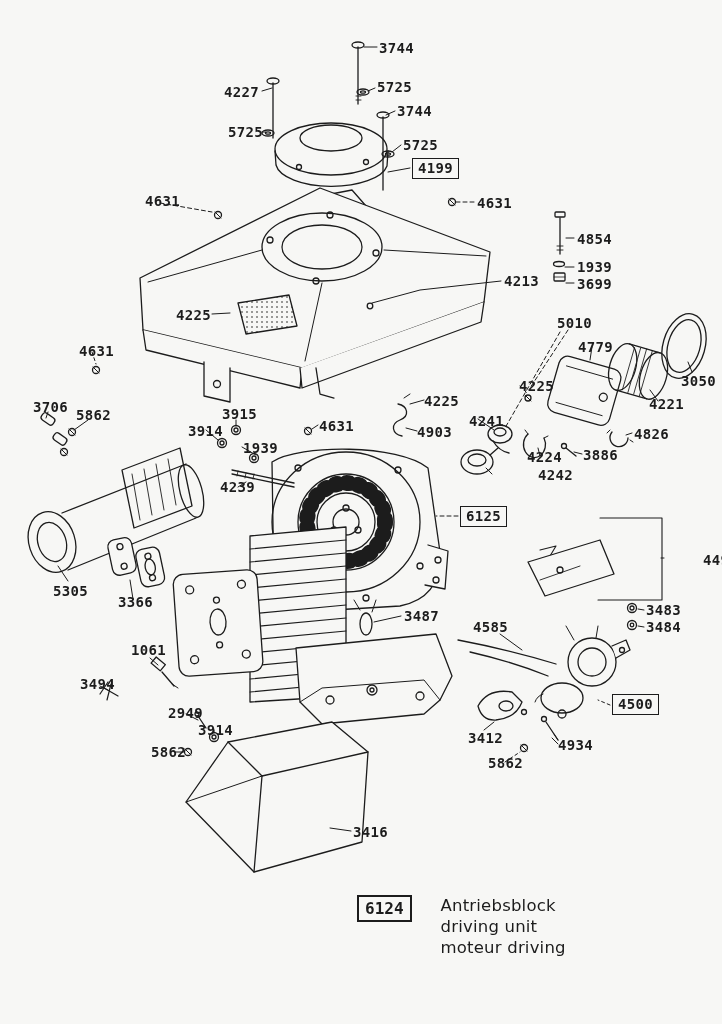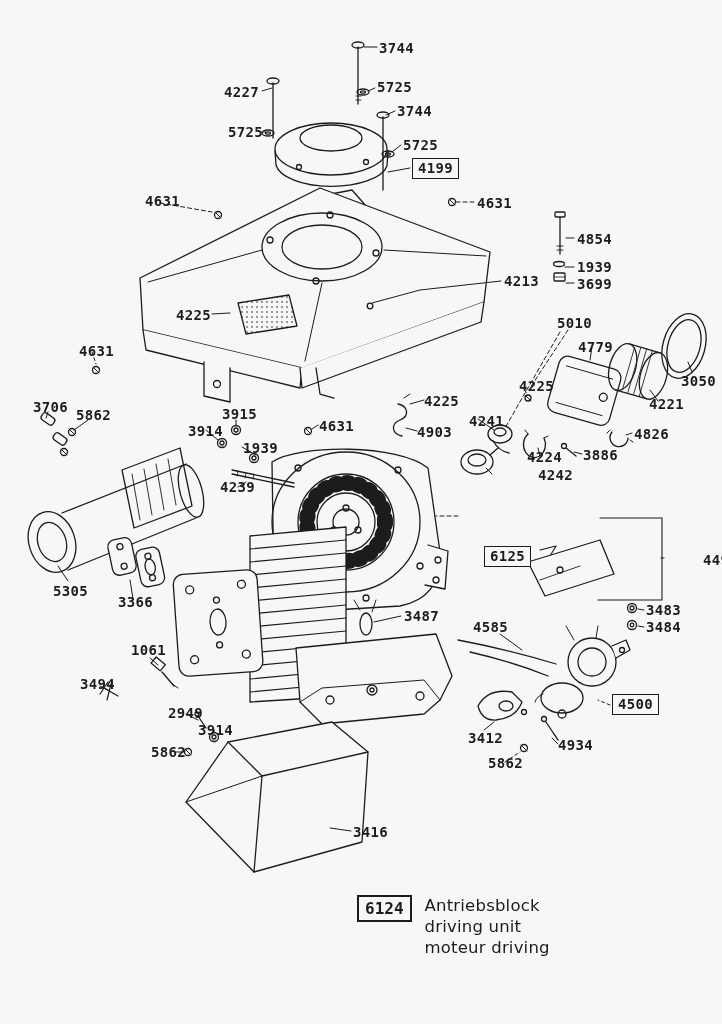--- a/index.html
+++ b/index.html
@@ -27,21 +27,21 @@
   .plabel.boxed {
     border:1.7px solid var(--ink);
     padding:1px 5px;
     background:var(--bg);
   }
   .legend {
     position:absolute;
     left:357px; top:895px;
     display:flex;
     align-items:flex-start;
-    gap:13px;
+    gap:29px;
   }
   .legend-code {
     font-family:"DejaVu Sans Mono", monospace;
     font-size:16px;
     font-weight:700;
     color:var(--ink);
     border:2px solid var(--ink);
     padding:2px 6px;
     background:var(--bg);
   }
@@ -368,21 +368,21 @@
       <div class="plabel" style="left: 188px; top: 423px;">3914</div>
       <div class="plabel" style="left: 469px; top: 413px;">4241</div>
       <div class="plabel" style="left: 634px; top: 426px;">4826</div>
       <div class="plabel" style="left: 319px; top: 418px;">4631</div>
       <div class="plabel" style="left: 243px; top: 440px;">1939</div>
       <div class="plabel" style="left: 417px; top: 424px;">4903</div>
       <div class="plabel" style="left: 527px; top: 449px;">4224</div>
       <div class="plabel" style="left: 583px; top: 447px; text-align: center;">3886</div>
       <div class="plabel" style="left: 493px; top: 467px; margin-left: 45px;">4242</div>
       <div class="plabel" style="left: 220px; top: 479px;">4239</div>
-      <div class="plabel boxed" style="left: 484px; top: 506px; margin-top: 40px;">6125</div>
+      <div class="plabel boxed" style="left: 460px; top: 506px;">6125</div>
       <div class="plabel" style="left: 703px; top: 552px;">4499</div>
       <div class="plabel" style="left: 53px; top: 583px;">5305</div>
       <div class="plabel" style="left: 118px; top: 594px;">3366</div>
       <div class="plabel" style="left: 646px; top: 602px;">3483</div>
       <div class="plabel" style="left: 646px; top: 619px;">3484</div>
       <div class="plabel" style="left: 404px; top: 608px;">3487</div>
       <div class="plabel" style="left: 473px; top: 619px;">4585</div>
       <div class="plabel" style="left: 131px; top: 642px;">1061</div>
       <div class="plabel" style="left: 80px; top: 676px; text-align: right;">3494</div>
       <div class="plabel boxed" style="left: 612px; top: 694px;">4500</div>

